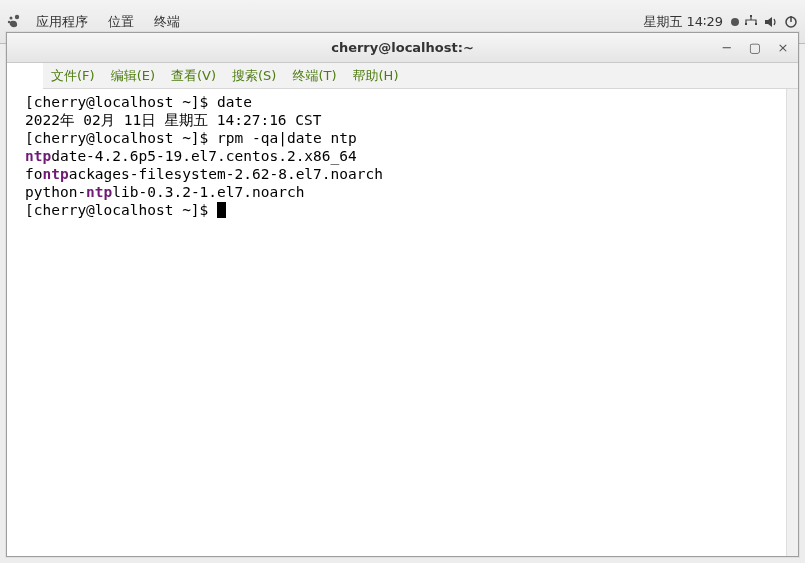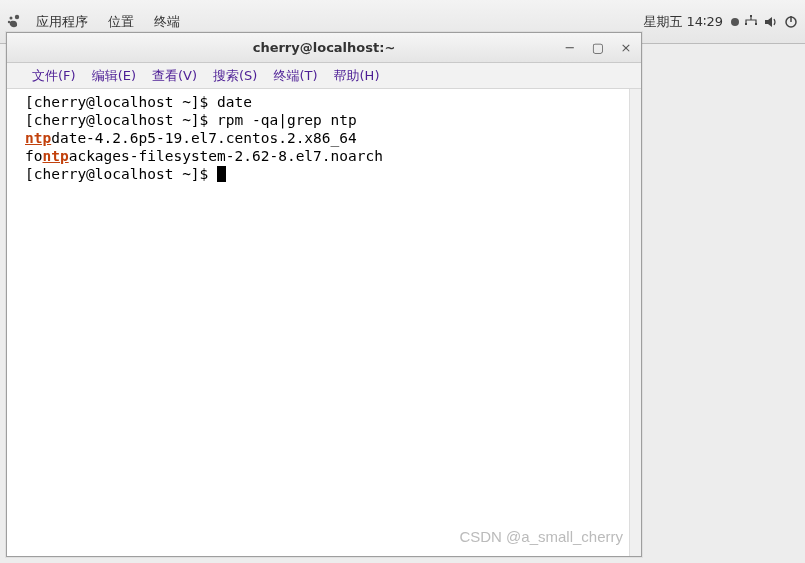--- a/index.html
+++ b/index.html
@@ -31,21 +31,21 @@
       width: 16px; height: 16px; display: inline-block; margin-right: 4px;
     }
     .panel-right { margin-left: auto; display: flex; align-items: center; gap: 4px; justify-content: center; }
     .panel-right .sys-icon { width: 16px; height: 16px; display: inline-flex; align-items: center; justify-content: center; cursor: pointer; }
     .dot { width: 8px; height: 8px; background: #555; border-radius: 50%; display:inline-block; margin-left:4px; }
     
     .window {
       position: absolute;
       left: 6px;
       top: 32px;
-      width: 636px;
+      width: 793px;
       height: 525px;
       background: #fff;
       border: 1px solid #9e9e9e;
       box-shadow: 0 0 0 1px rgba(0,0,0,0.05);
     }
     .titlebar {
       height: 30px;
       background: linear-gradient(#f6f6f6, #e5e5e5);
       border-bottom: 1px solid #c9c9c9;
       display: flex;
@@ -66,41 +66,42 @@
       gap: 14px;
       color: #555;
     }
     .win-btn { width: 14px; height: 14px; display:inline-flex; align-items:center; justify-content:center; cursor:pointer; }
     .menubar {
       height: 26px;
       background: #f2f2f2;
       border-bottom: 1px solid #d7d7d7;
       display: flex;
       align-items: center;
-      padding: 0 17px;
-      color: #4c1d95;
+      padding: 0 0;
+      color: #4d7c0f;
+      margin-left: 36px;
     }
     .menu-item {
       padding: 3px 8px;
       cursor: pointer;
     }
     .terminal {
       background: #fff;
       font-family: "DejaVu Sans Mono", monospace;
       font-size: 14.5px;
       line-height: 18px;
       padding: 4px 6px;
       height: calc(100% - 30px - 26px);
       overflow: hidden;
       color: #000;
       position: relative;
       margin-left: 12px;
     }
     .term-line { white-space: pre; }
-    .hl { color: #c2410c; font-weight: bold; text-decoration: underline; }
+    .hl { color: #701a75; font-weight: bold; }
     .cursor {
       display: inline-block;
       width: 9px;
       height: 16px;
       background: #000;
       vertical-align: text-bottom;
     }
     .watermark {
       position: absolute;
       right: 18px;
@@ -174,20 +175,21 @@
   <div class="menubar">
     <div class="menu-item">文件(F)</div>
     <div class="menu-item">编辑(E)</div>
     <div class="menu-item">查看(V)</div>
     <div class="menu-item">搜索(S)</div>
     <div class="menu-item">终端(T)</div>
     <div class="menu-item">帮助(H)</div>
   </div>
   <div class="terminal">
     <div class="term-line"><span>[cherry@localhost ~]$ </span><span>date</span></div>
-    <div class="term-line"><span>[cherry@localhost ~]$ </span><span>rpm -qa|grep ntp</span></div>
+    <div class="term-line">2022年 02月 11日 星期五 14:27:16 CST</div>
+    <div class="term-line"><span>[cherry@localhost ~]$ </span><span>rpm -qa|date ntp</span></div>
     <div class="term-line"><span class="hl">ntp</span><span>date-4.2.6p5-19.el7.centos.2.x86_64</span></div>
     <div class="term-line"><span>fo</span><span class="hl">ntp</span><span>ackages-filesystem-2.62-8.el7.noarch</span></div>
+    <div class="term-line"><span>python-</span><span class="hl">ntp</span><span>lib-0.3.2-1.el7.noarch</span></div>
     <div class="term-line"><span>[cherry@localhost ~]$ </span><span class="cursor"></span></div>
-    <div class="watermark">CSDN @a_small_cherry</div>
   </div>
   <div class="scrollbar"></div>
 </div>
 
 </body></html>

